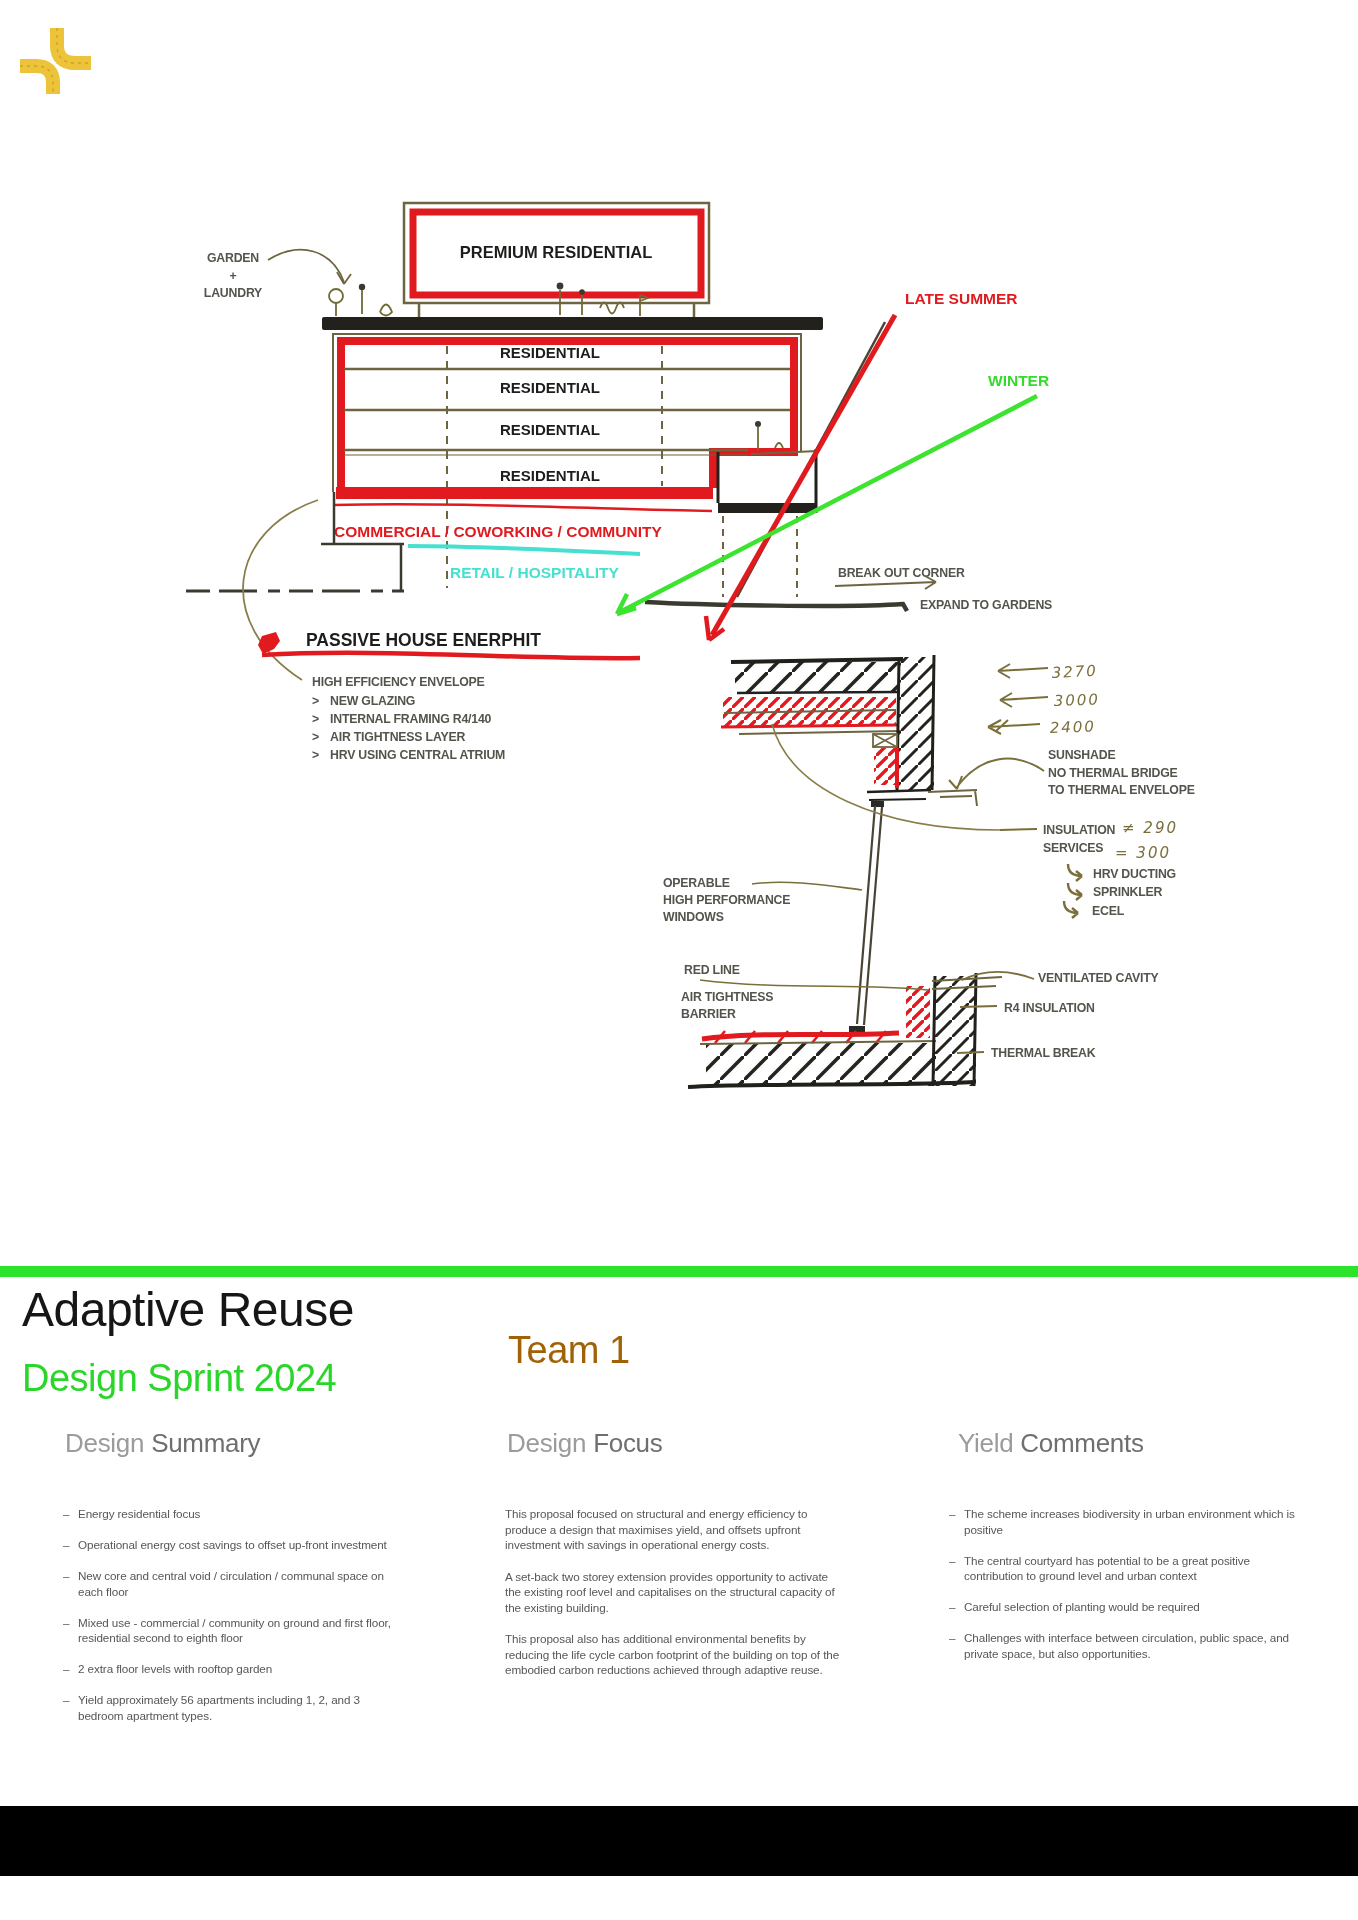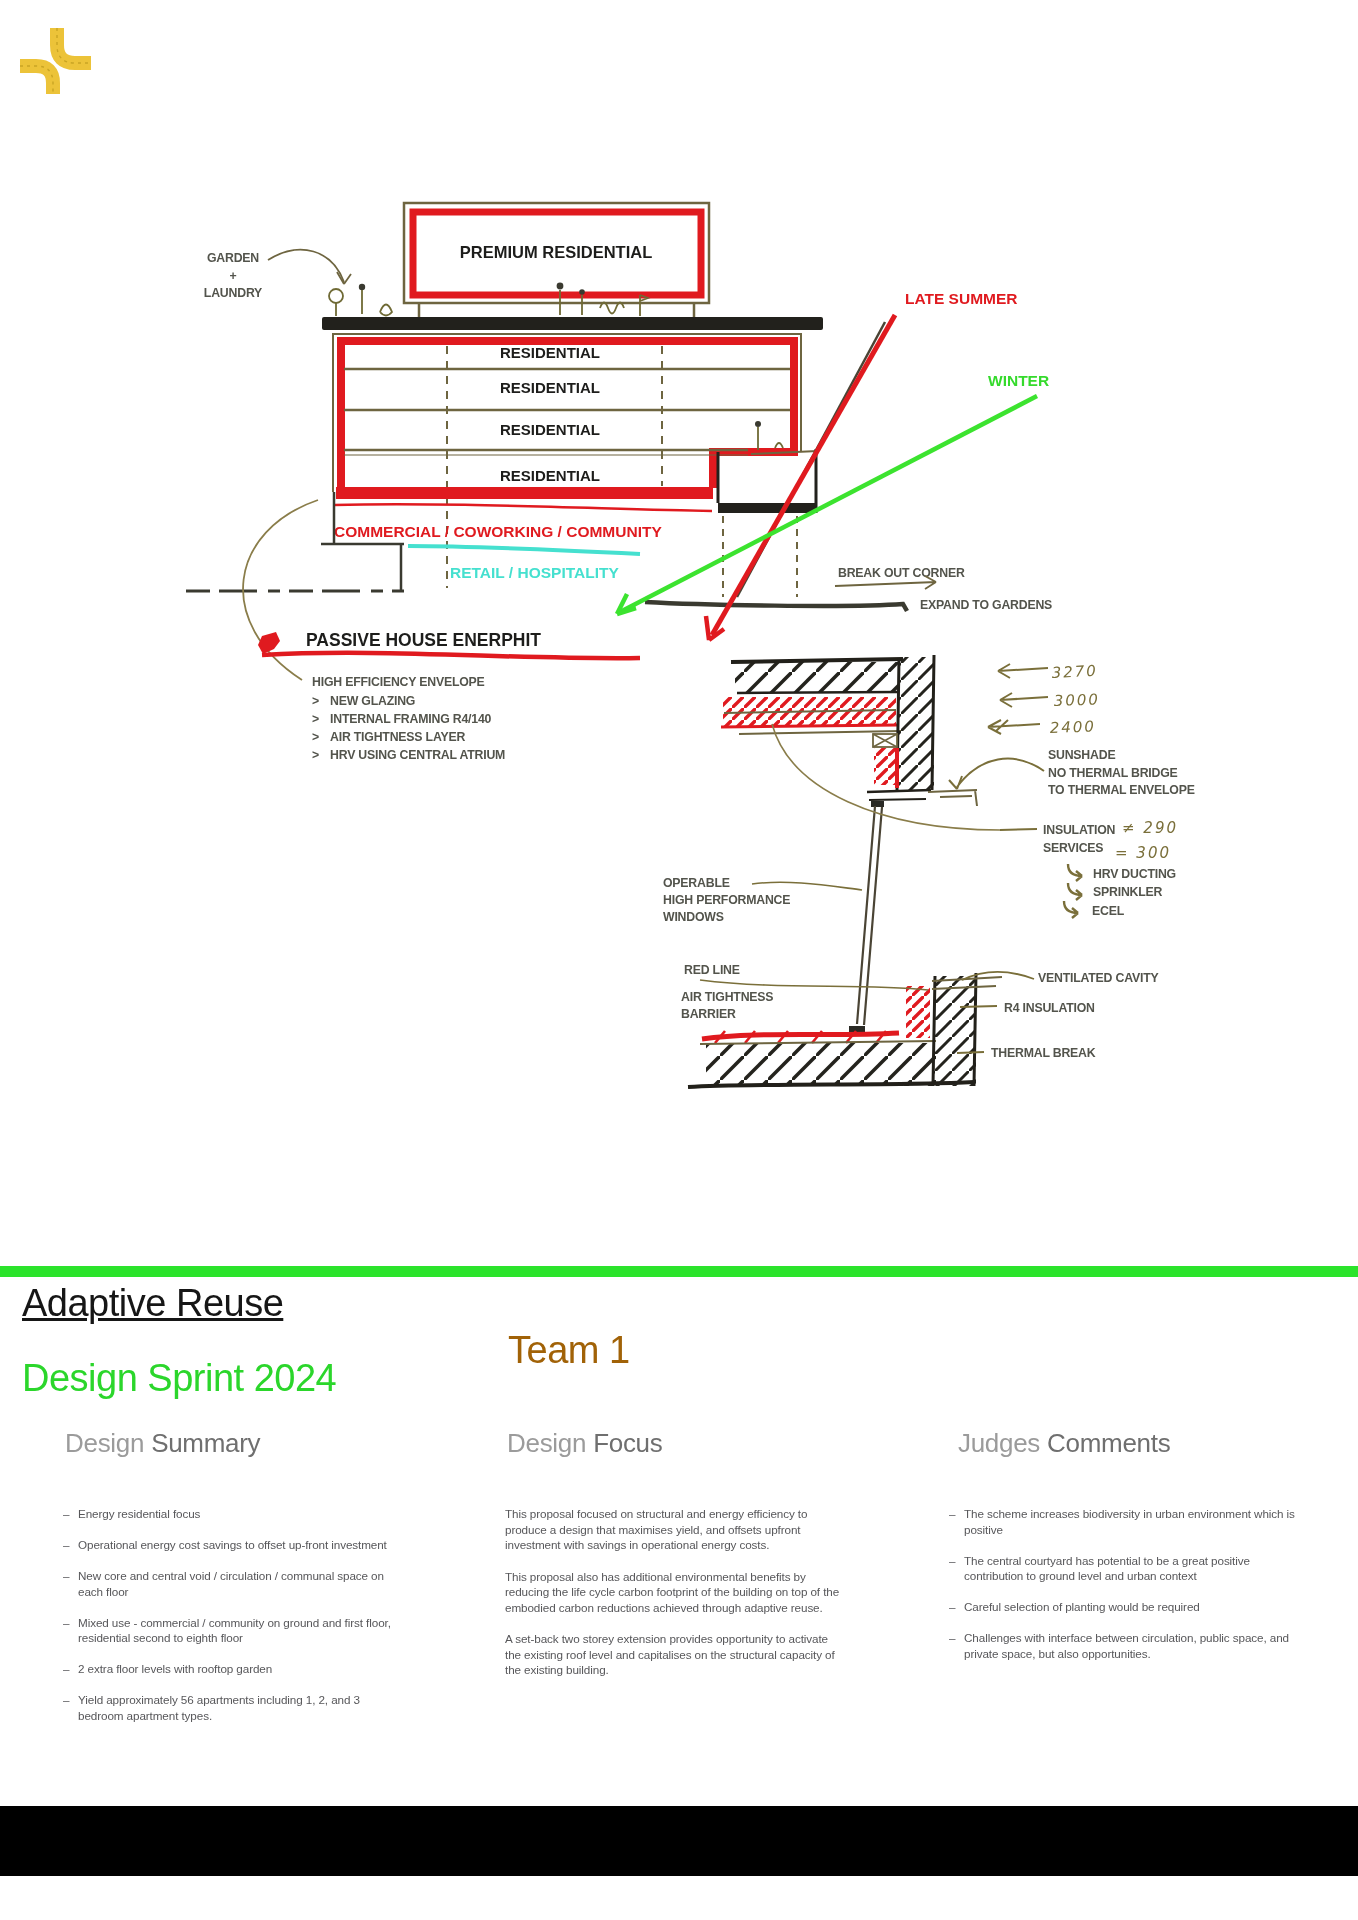--- a/index.html
+++ b/index.html
@@ -7,21 +7,21 @@
         font-family:"Liberation Sans",sans-serif;}
   svg text{font-family:"Liberation Sans",sans-serif;}
   .t-ink{fill:#1d1d1b;font-weight:bold;}
   .t-red{fill:#e01a1f;font-weight:bold;}
   .t-green{fill:#35da2c;font-weight:bold;}
   .t-cyan{fill:#45e0cf;font-weight:bold;}
   .t-lab{fill:#53544c;font-weight:600;font-size:12.3px;letter-spacing:-0.2px;}
   .t-hand{fill:#7a6f3a;font-style:italic;font-size:15px;letter-spacing:2px;font-family:"DejaVu Sans",sans-serif;}
   
   .green-bar{position:absolute;left:0;top:1266px;width:1358px;height:11px;background:#2be32b;}
-  .title1{position:absolute;left:22px;top:1282px;font-size:38px;font-weight:500;color:#161616;letter-spacing:-0.5px;text-decoration:underline;}
+  .title1{position:absolute;left:22px;top:1282px;font-size:48px;font-weight:500;color:#161616;letter-spacing:-0.5px;}
   .title2{position:absolute;left:22px;top:1357px;font-size:38px;font-weight:500;color:#2bd62b;letter-spacing:-0.5px;}
   .team{position:absolute;left:508px;top:1329px;font-size:38px;font-weight:500;color:#a16207;letter-spacing:-0.5px;}
   
   .col-head{position:absolute;top:1428px;font-size:26px;color:#9b9b9b;letter-spacing:-0.3px;}
   .col-head .strong{color:#6f6f6f;margin-left:7px;}
   .col{position:absolute;top:1506px;font-size:11.7px;line-height:15.5px;color:#57575a;letter-spacing:-0.1px;}
   .bullet{display:flex;margin-bottom:15.5px;}
   .bullet .dash{width:15px;flex:0 0 15px;}
   .para{margin:0 12px 16px 0;}
   
@@ -241,21 +241,21 @@
 <div class="team">Team 1</div>
 
 
 <div class="col-head" style="left:65px">
   <span>Design</span><span class="strong">Summary</span>
 </div>
 <div class="col-head" style="left:507px">
   <span>Design</span><span class="strong">Focus</span>
 </div>
 <div class="col-head" style="left:958px">
-  <span>Judges</span><span class="strong">Comments</span>
+  <span>Yield</span><span class="strong">Comments</span>
 </div>
 
 
 <div class="col" style="left:63px;width:340px">
   <div class="bullet">
         <span class="dash">–</span>
         <span>Energy residential focus</span>
       </div>
   <div class="bullet">
         <span class="dash">–</span>
@@ -275,22 +275,22 @@
       </div>
   <div class="bullet">
         <span class="dash">–</span>
         <span>Yield approximately 56 apartments including 1, 2, and 3 bedroom apartment types.</span>
       </div>
 </div>
 
 
 <div class="col" style="left:505px;width:348px">
   <p class="para">This proposal focused on structural and energy efficiency to produce a design that maximises yield, and offsets upfront investment with savings in operational energy costs.</p>
+  <p class="para">A set-back two storey extension provides opportunity to activate the existing roof level and capitalises on the structural capacity of the existing building.</p>
   <p class="para">This proposal also has additional environmental benefits by reducing the life cycle carbon footprint of the building on top of the embodied carbon reductions achieved through adaptive reuse.</p>
-  <p class="para">A set-back two storey extension provides opportunity to activate the existing roof level and capitalises on the structural capacity of the existing building.</p>
 </div>
 
 
 <div class="col" style="left:949px;width:352px">
   <div class="bullet">
         <span class="dash">–</span>
         <span>The scheme increases biodiversity in urban environment which is positive</span>
       </div>
   <div class="bullet">
         <span class="dash">–</span>

